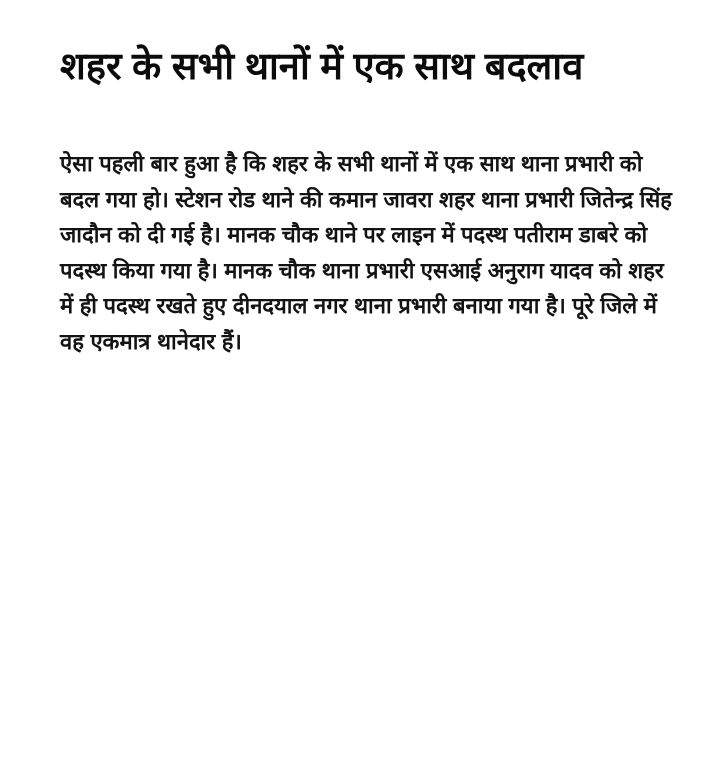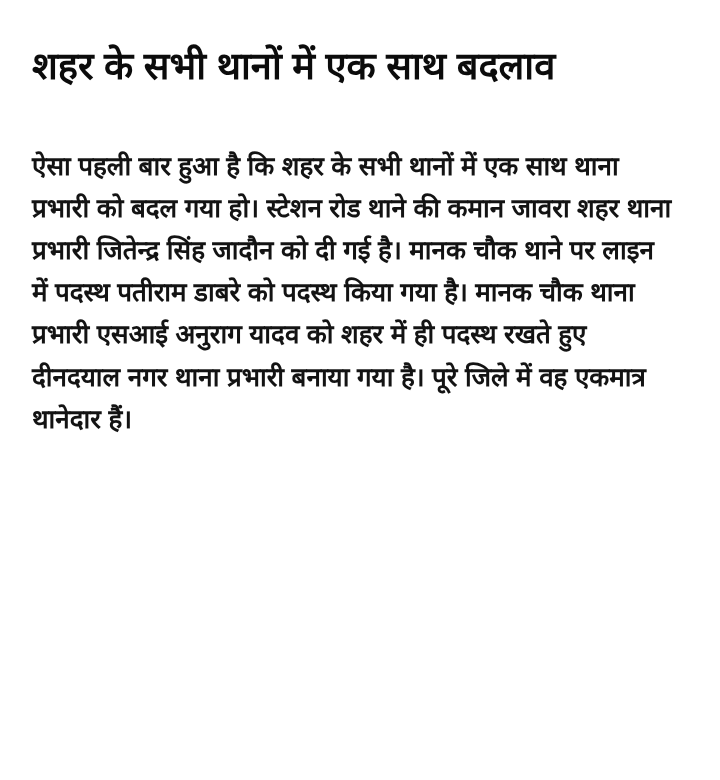--- a/index.html
+++ b/index.html
@@ -11,40 +11,40 @@
     width: 720px;
     height: 780px;
     overflow: hidden;
     font-family: "Liberation Serif", "DejaVu Serif", serif;
     color: #111111;
   }
   .page {
     box-sizing: border-box;
     width: 720px;
     height: 780px;
-    padding: 40px 40px 20px 32px;
+    padding: 40px 40px 20px 60px;
     background: #ffffff;
   }
   .article-title {
     font-family: "Liberation Sans", "DejaVu Sans", sans-serif;
     font-weight: bold;
     font-size: 38px;
     line-height: 1.42;
     letter-spacing: 0px;
     color: #0b0b0b;
     margin: 0 0 8px 0;
     max-width: 620px;
   }
   .article-body {
     margin-top: 52px;
   }
   .article-paragraph {
     font-family: "Liberation Serif", "DejaVu Serif", serif;
     font-weight: bold;
-    font-size: 26px;
+    font-size: 22px;
     line-height: 1.62;
     color: #131313;
     margin: 0;
     text-align: left;
     max-width: 640px;
     word-spacing: 1px;
   }
 </style>
 </head>
 <body>

